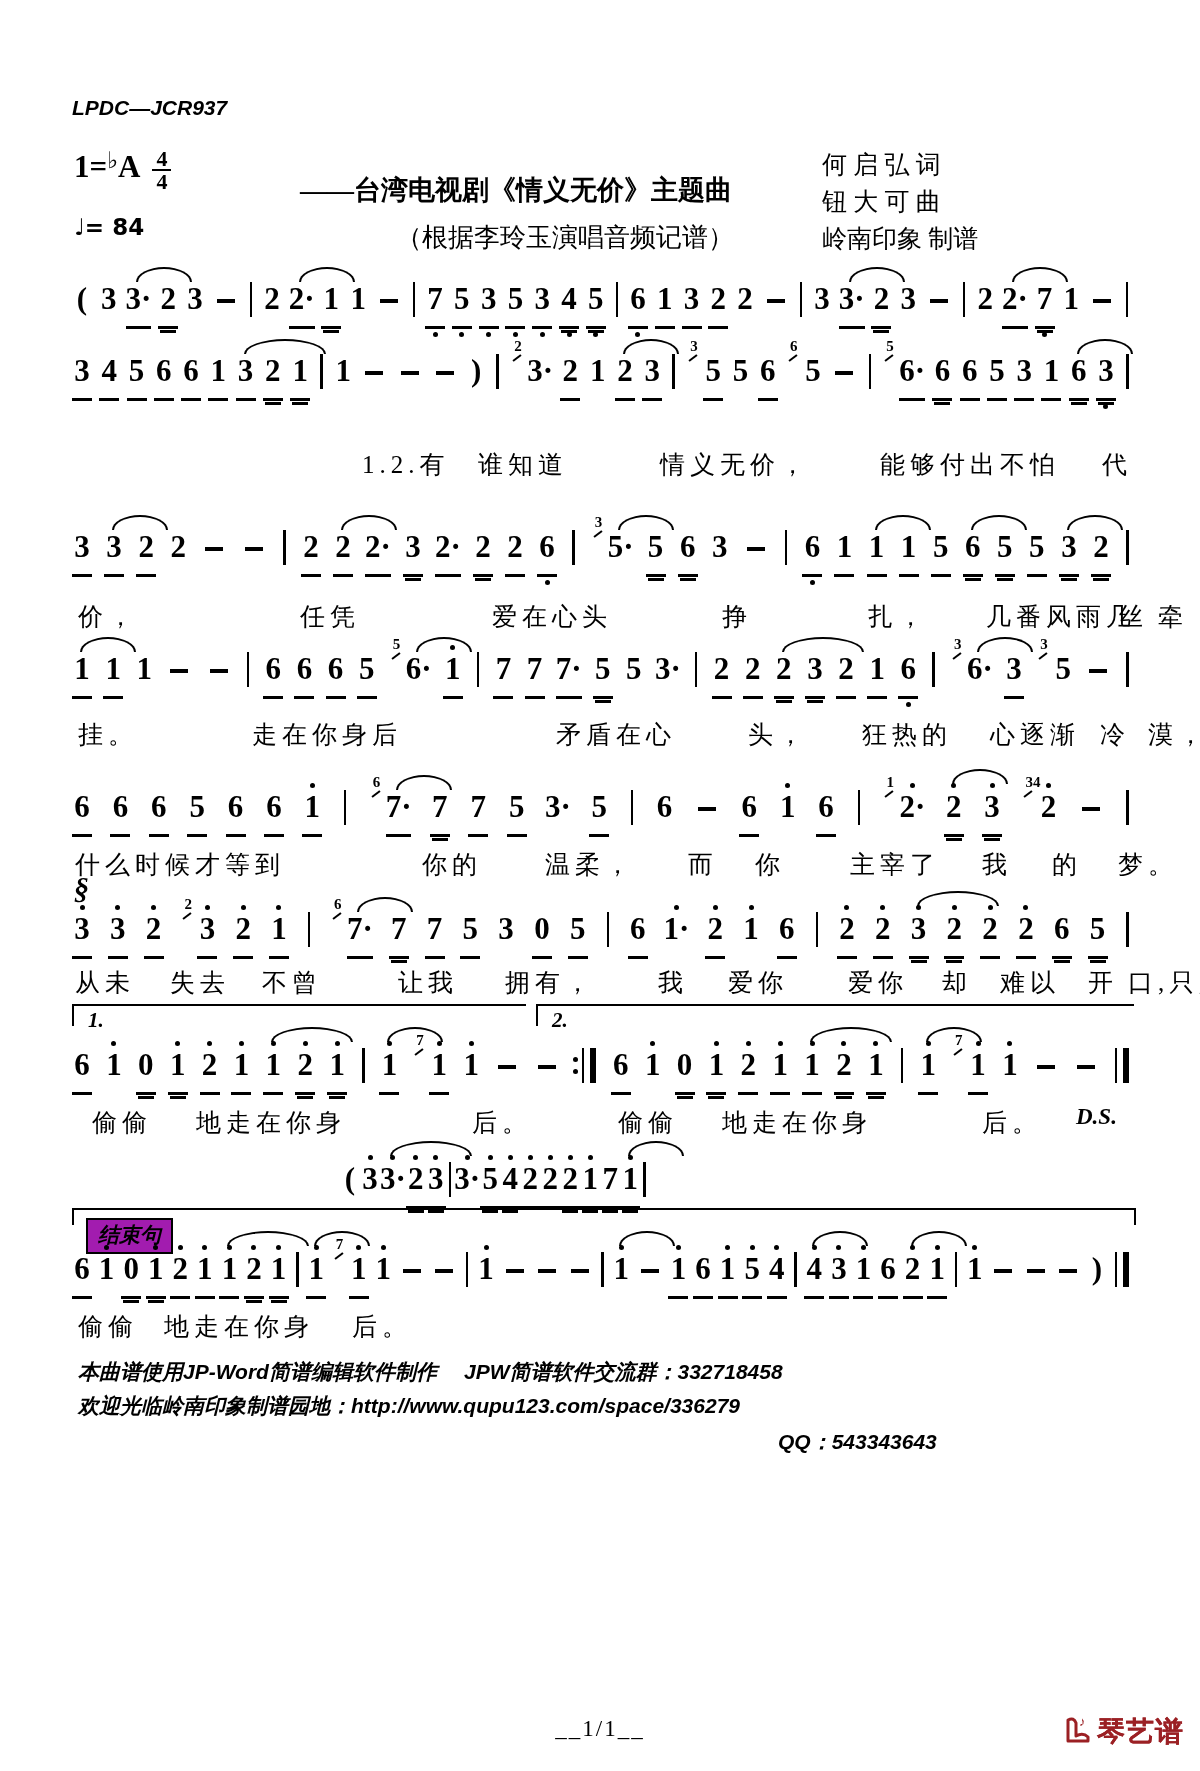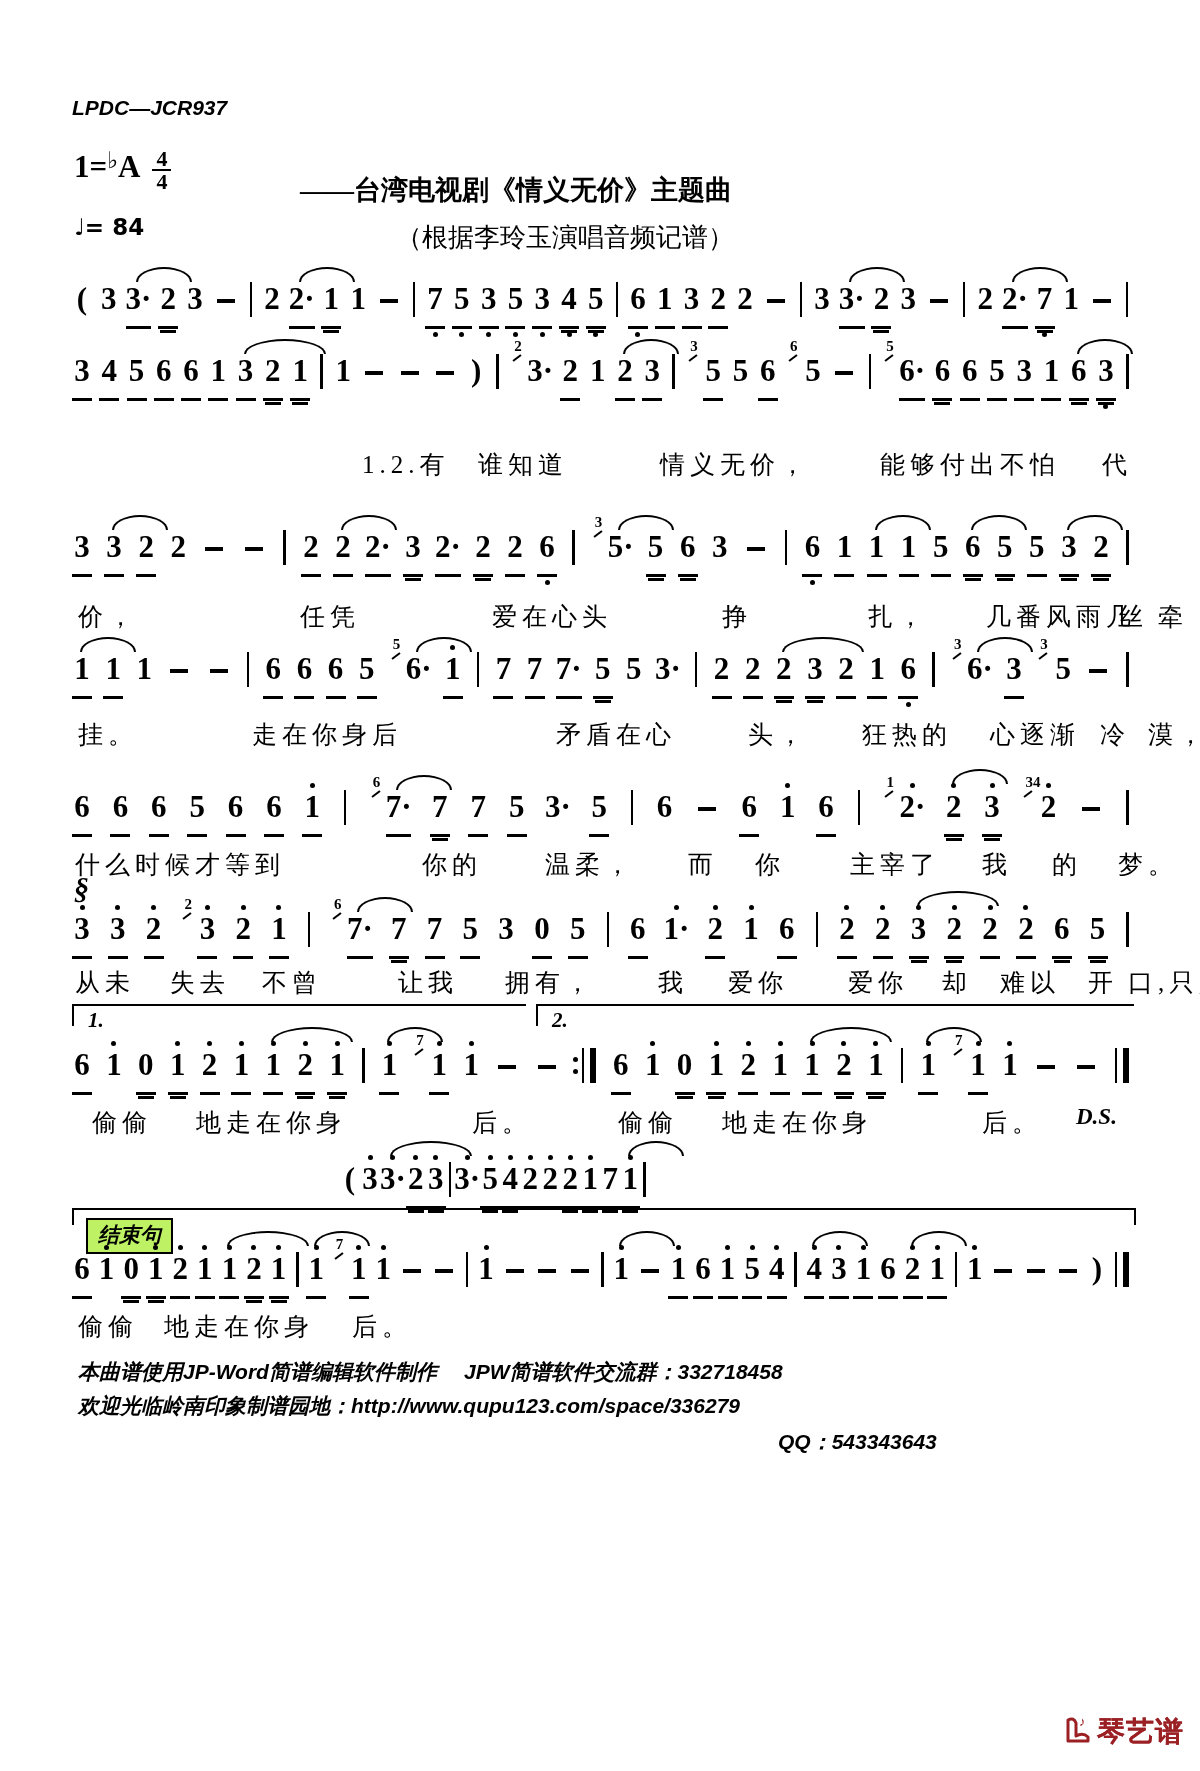--- a/index.html
+++ b/index.html
@@ -41,21 +41,21 @@
   .rd:before{top:9px;} .rd:after{top:21px;}
   
   .lyr{position:absolute;font-size:25px;letter-spacing:5px;white-space:nowrap;}
   .ft{position:absolute;font-size:21px;font-style:italic;font-weight:bold;white-space:nowrap;font-family:"Liberation Sans",sans-serif;}
   
   .volta{position:absolute;border-top:2.5px solid #000;border-left:2.5px solid #000;height:20px;}
   .vlabel{position:absolute;left:14px;top:2px;font-size:21px;font-style:italic;font-weight:bold;}
   .endbr{position:absolute;left:72px;width:1060px;top:1208px;height:15px;
          border-top:2.5px solid #000;border-left:2.5px solid #000;border-right:2.5px solid #000;}
   .endlabel{position:absolute;left:86px;top:1218px;border:2px solid #000;padding:1px 10px 3px;
-            font-size:21px;font-style:italic;font-weight:bold;background:#bef264;}
+            font-size:21px;font-style:italic;font-weight:bold;background:#a21caf;}
   .segno{position:absolute;left:74px;top:872px;font-size:30px;font-weight:bold;font-style:italic;}
   .ds{position:absolute;left:1076px;top:1104px;font-size:23px;font-style:italic;font-weight:bold;}
   
   .pagenum{position:absolute;left:0;right:0;top:1716px;text-align:center;font-size:23px;letter-spacing:2px;}
   .logo{position:absolute;right:16px;top:1712px;display:flex;align-items:center;gap:2px;}
   .logotext{font-size:28px;font-weight:bold;color:#9b2024;letter-spacing:1px;
             text-shadow:0 0 0 #9b2024;}
 </style>
 </head>
 <body>
@@ -66,20 +66,25 @@
   <div class="subtitle">——台湾电视剧《情义无价》主题曲</div>
   <div class="srcnote">（根据李玲玉演唱音频记谱）</div>
 
   <div class="keyrow">
     <span>1=</span><span class="flat">♭</span><span>A</span><span class="meter"><span class="num">4</span><span class="den">4</span></span>
   </div>
   <div class="temporow">
     <span>♩</span><span>= 84</span>
   </div>
 
+  <div class="credits">
+    <div>何 启 弘 词</div>
+    <div>钮 大 可 曲</div>
+    <div>岭南印象 制谱</div>
+  </div>
 
   <div class="segno">§</div>
   <div class="volta" style="left:72px;top:1004px;width:452px;">
     <span class="vlabel">1.</span>
   </div>
   <div class="volta" style="left:536px;top:1004px;width:596px;">
     <span class="vlabel">2.</span>
   </div>
   <div class="ds">D.S.</div>
   <div class="endbr"></div>
@@ -487,20 +492,21 @@
       <span class="lyr" style="left: 982px; top: 1106px;">后。</span>
       <span class="lyr" style="left: 78px; top: 1310px;">偷偷</span>
       <span class="lyr" style="left: 164px; top: 1310px;">地走在你身</span>
       <span class="lyr" style="left: 352px; top: 1310px;">后。</span>
       <span class="ft" style="left: 78px; top: 1358px;">本曲谱使用JP-Word简谱编辑软件制作</span>
       <span class="ft" style="left: 464px; top: 1358px;">JPW简谱软件交流群：332718458</span>
       <span class="ft" style="left: 78px; top: 1392px;">欢迎光临岭南印象制谱园地：http://www.qupu123.com/space/336279</span>
       <span class="ft" style="left: 778px; top: 1392px; margin-top: 36px;">QQ：543343643</span>
     </div>
 
+  <div class="pagenum">__1/1__</div>
   <div class="logo">
     <span>
       <svg width="36" height="36" viewBox="0 0 36 36">
         <path d="M9 29 L9 8 Q15 5 17 11 L17 24 Q24 20 29 25 L29 29 Z" fill="none" stroke="#9b2024" stroke-width="3" stroke-linejoin="round"></path>
         <text x="20" y="14" font-size="13" fill="#9b2024" font-weight="bold">♪</text>
       </svg>
     </span>
     <span class="logotext">琴艺谱</span>
   </div>
 </div>

